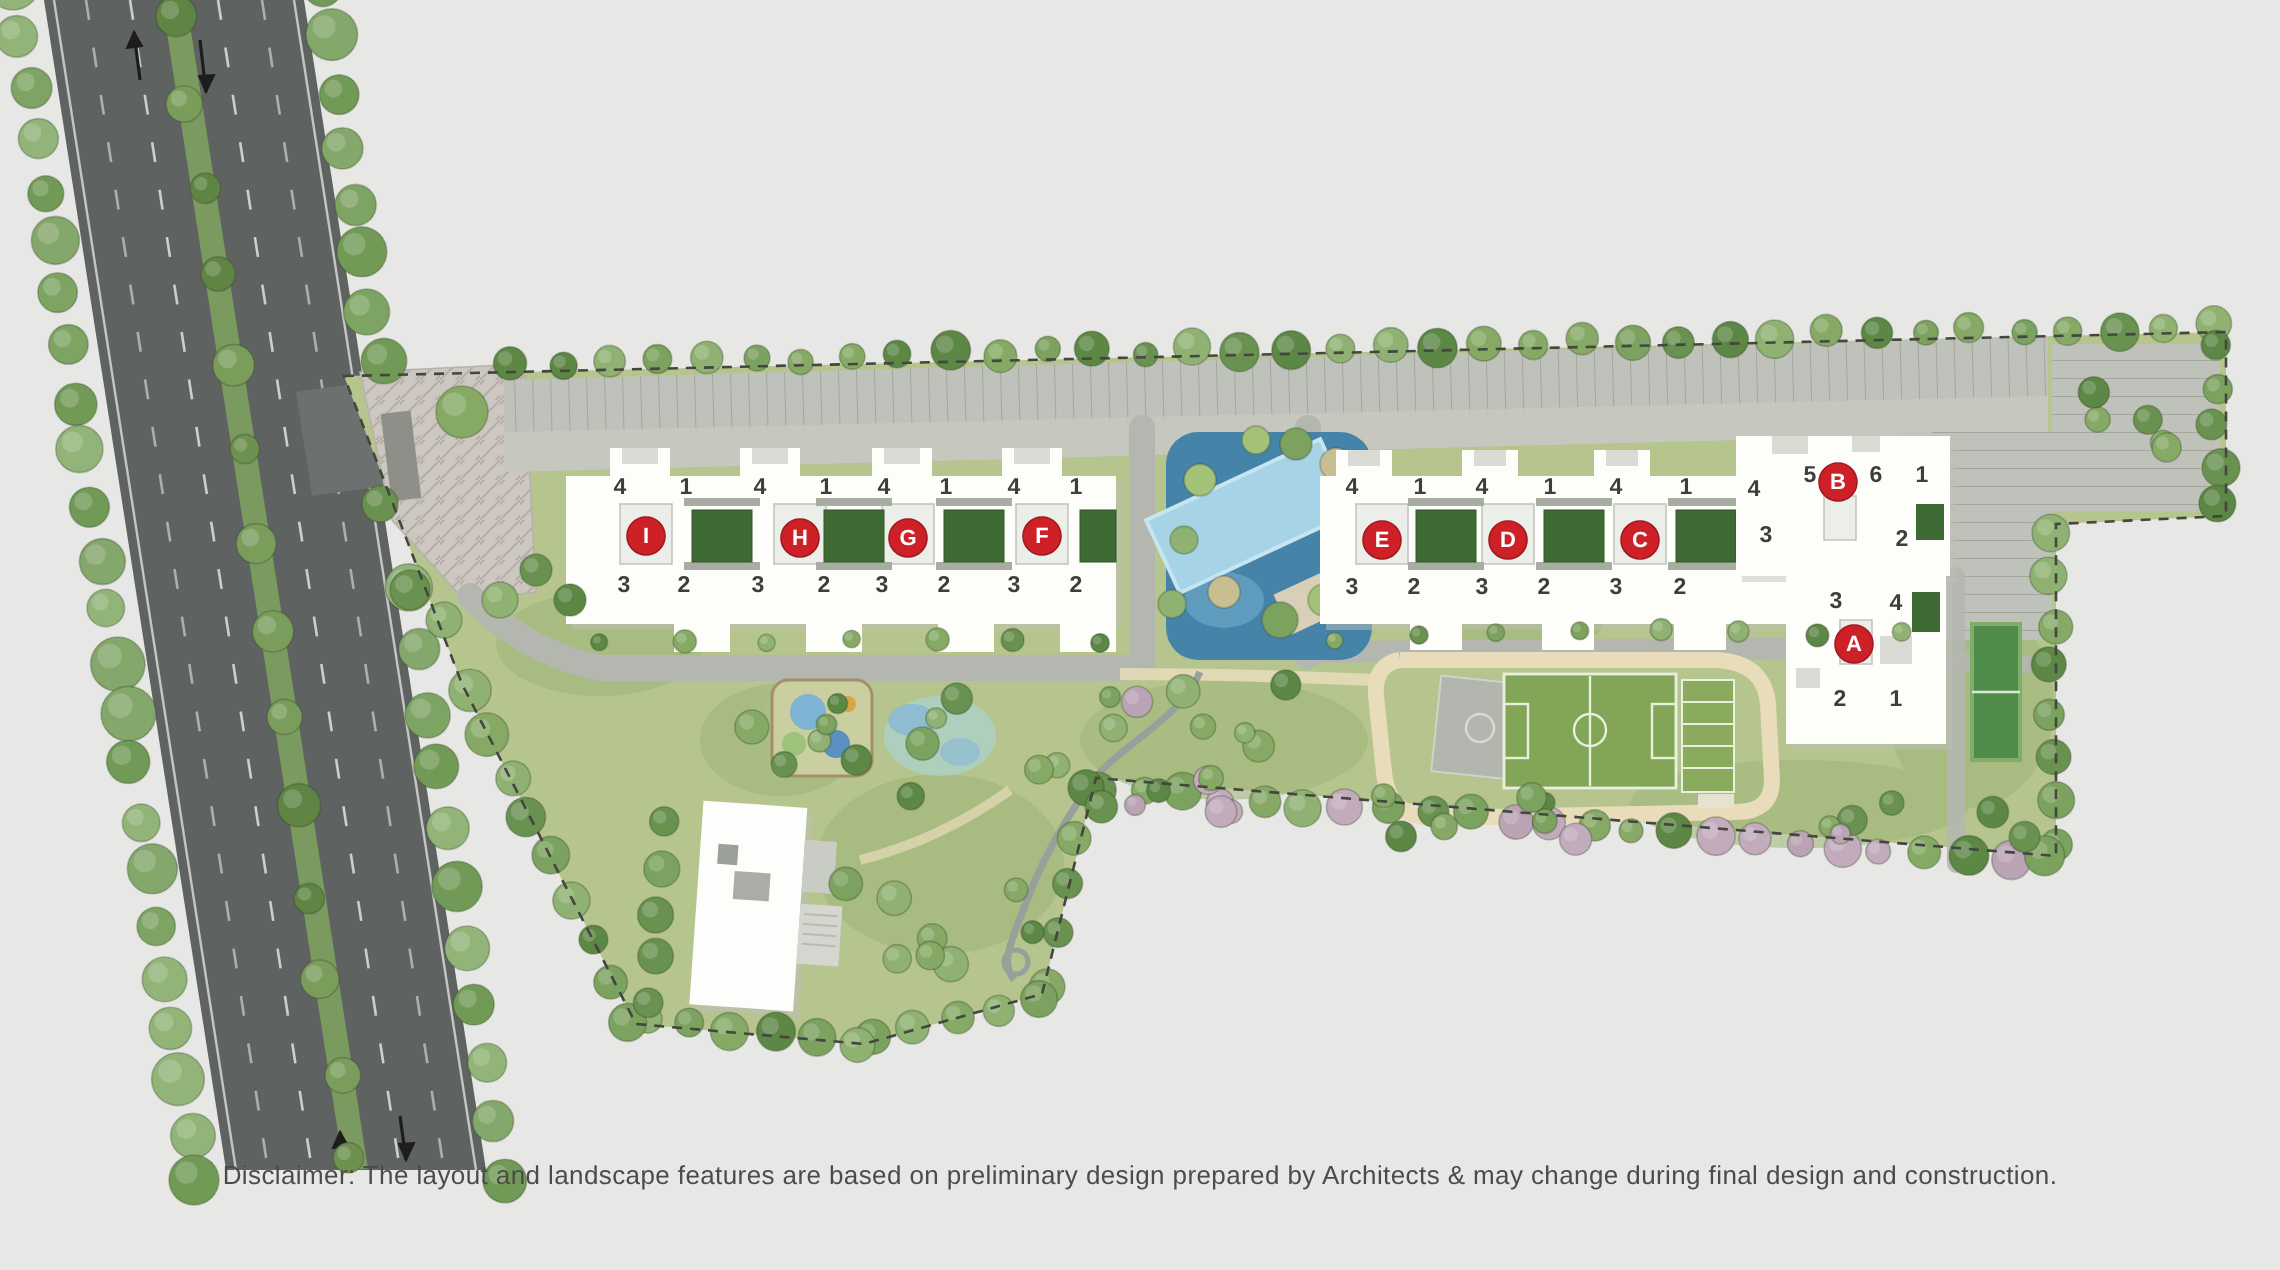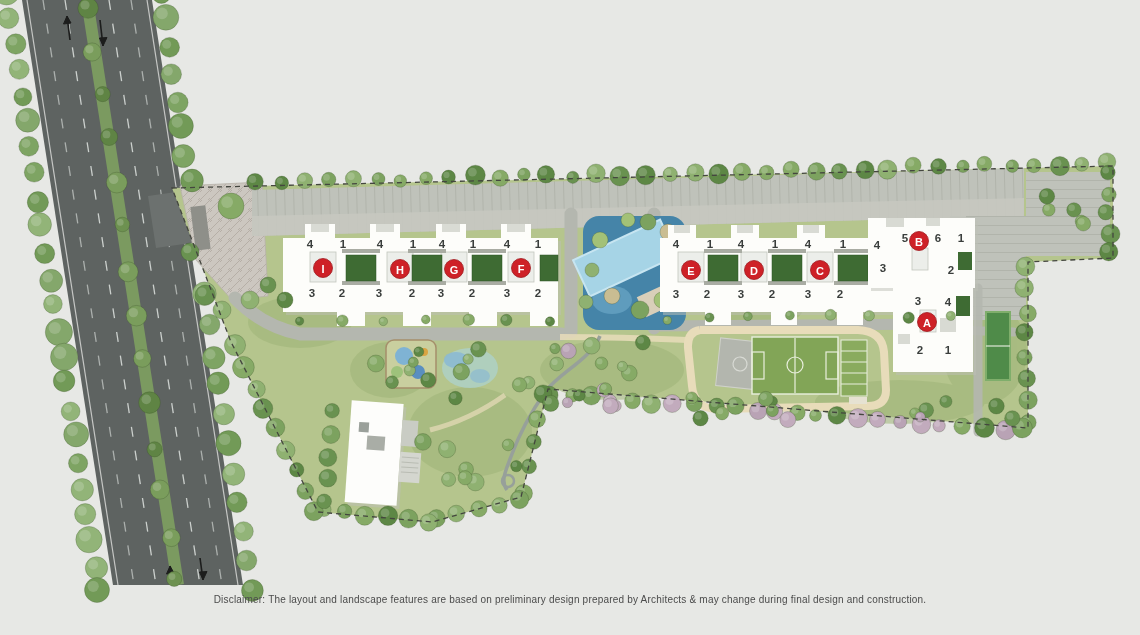--- a/index.html
+++ b/index.html
@@ -1,20 +1,20 @@
 <!DOCTYPE html>
 <html><head>
 <meta charset="utf-8">
 <style>
   html,body{margin:0;padding:0;background:#e7e8e5;}
   #stage{position:relative;width:1140px;height:635px;background:#e7e8e5;overflow:hidden;
          font-family:"Liberation Sans", sans-serif;}
   #plan-svg{position:absolute;left:0;top:0;}
-  #disclaimer{position:absolute;left:50%;top:594px;transform:translateX(-50%);
-              font-size:10px;color:#4b4b4b;letter-spacing:.2px;white-space:nowrap;text-align:center;}
+  #disclaimer{position:absolute;left:50%;top:580px;transform:translateX(-50%);
+              font-size:13px;color:#4b4b4b;letter-spacing:.2px;white-space:nowrap;text-align:center;}
   text.unit-no{font-family:"Liberation Sans",sans-serif;font-size:11.5px;font-weight:700;}
   text.marker-letter{font-family:"Liberation Sans",sans-serif;font-size:11px;font-weight:700;}
 </style>
 </head>
 <body>
 
 <div id="stage">
 <svg id="plan-svg" width="1140" height="635" viewBox="0 0 1140 635">
   <defs>
     <pattern id="stallsV" width="9" height="46" patternUnits="userSpaceOnUse" patternTransform="rotate(-1.5)">

